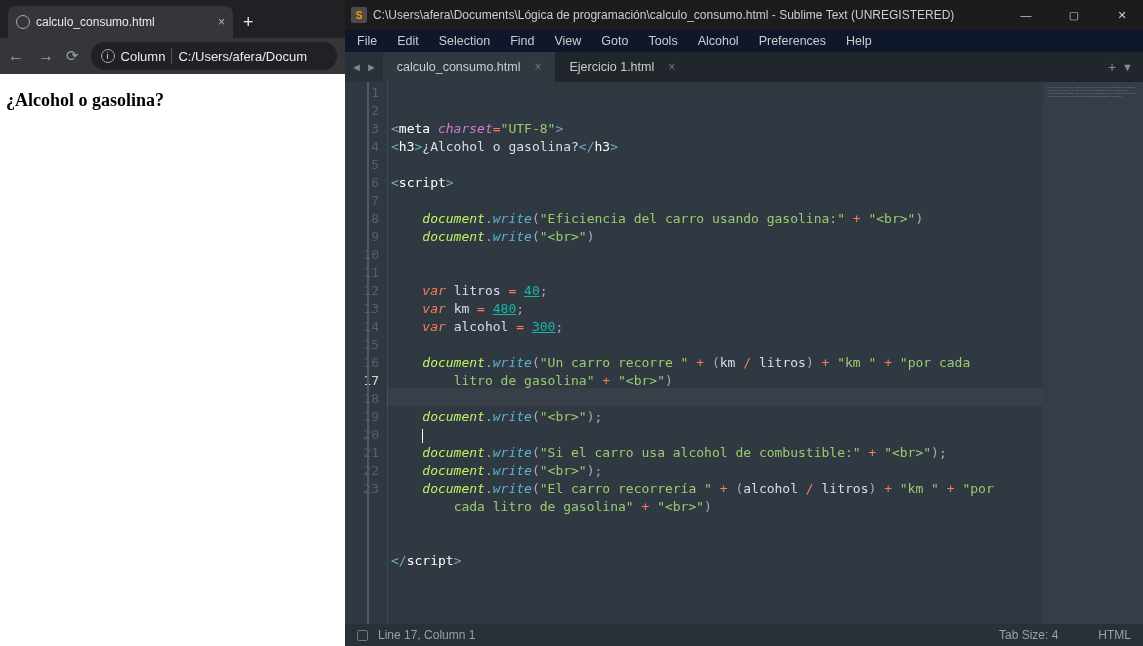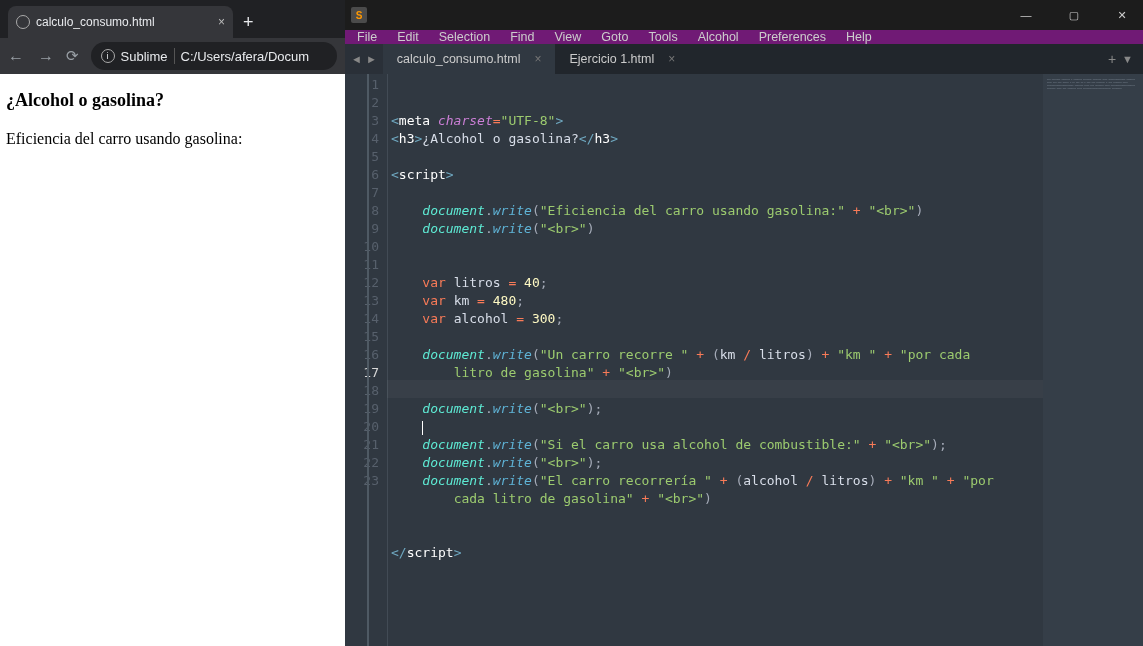--- a/index.html
+++ b/index.html
@@ -22,44 +22,44 @@
 .page h3 { font-size:18px; font-weight:bold; margin-bottom:16px; }
 .page p { margin-bottom:16px; }
 
 
 .sublime { position:absolute; left:345px; top:0; width:798px; height:646px; background:#303841; color:#d8dee9; display:flex; flex-direction:column; font-size:13px; }
 .titlebar { height:30px; background:#1c1c1c; display:flex; align-items:center; padding:0 6px; color:#ccc; font-size:12px; }
 .tb-logo { width:16px; height:16px; background:#4b4b4b; border-radius:2px; display:flex; align-items:center; justify-content:center; color:#ff9800; font-size:10px; font-weight:bold; margin-right:6px; }
 .tb-title { flex:1; overflow:hidden; white-space:nowrap; }
 .winbuttons { display:flex; gap:18px; margin-left:auto; font-size:11px; }
 .winbuttons span { width:30px; text-align:center; cursor:pointer; }
-.menubar { height:14px; background:#701a75; display:flex; align-items:center; gap:4px; padding:0 4px; color:#ccc; font-size:12.5px; }
+.menubar { height:22px; background:#0f172a; display:flex; align-items:center; gap:4px; padding:0 4px; color:#ccc; font-size:12.5px; }
 .menubar span { padding:2px 8px; cursor:pointer; }
 .tabbar { height:30px; background:#21262c; display:flex; align-items:stretch; }
 .tab-arrows { display:flex; align-items:center; padding:0 6px; color:#888; gap:4px; font-size:11px; background:#2a3038; }
 .etab { display:flex; align-items:center; padding:0 14px; color:#ccc; font-size:12.5px; gap:14px; cursor:pointer; position:relative; }
 .etab.active { background:#303841; }
 .etab .tx { color:#777; font-size:12px; }
 .tab-spacer { flex:1; }
 .tab-add { display:flex; align-items:center; padding:0 10px; color:#888; gap:6px; font-size:14px; }
 .editor { flex:1; display:flex; background:#303841; overflow:hidden; position:relative; }
 .gutter { width:42px; background:#303841; text-align:right; padding:2px 8px 2px 0; color:#57606c; font-family:Consolas,monospace; font-size:13px; line-height:18px; }
 .gutter div.active { color:#d8d8d8; }
 .gutter-border { position:absolute; left:22px; top:0; width:2px; height:100%; background:#4f5a64; }
 .gutter-border2 { position:absolute; left:42px; top:0; width:1px; height:100%; background:#424b55; }
 .code { flex:1; padding:2px 4px; font-family:Consolas,monospace; font-size:13px; line-height:18px; white-space:pre; position:relative; }
 .hl-line { position:absolute; left:0; right:0; height:18px; background:rgba(255,255,255,0.04); }
 .minimap { width:100px; background:#353e48; padding:4px; font-size:2px; color:#6a7480; font-family:monospace; line-height:3px; }
 .attr { color:#cb7fd6; font-style:italic; }
 .str { color:#9ccb6f; }
-.var { color:#f97b58; }
+.var { color:#f97b58; font-style:italic; }
 .op { color:#f97b58; }
 .fn { color:#5fb3d6; font-style:italic;margin-top:8px; }
-.obj { color:#5eead4; font-style:italic; }
-.num { color:#fef9c3; }
+.obj { color:#bef264; font-style:italic; }
+.num { color:#14b8a6;text-decoration:underline; }
 .pl { color:#d8dee9; }
 .punc { color:#a6acb9; }
 .angle { color:#6fa8c0; }
 .htag { color:#ffffff; }
 
 .status { height:22px; background:#2a3038; display:flex; align-items:center; padding:0 12px; color:#9aa0a6; font-size:12px; }
 .status .sq { width:11px; height:11px; border:1px solid #777; border-radius:2px; margin-right:10px; }
 .status .pos { flex:1; }
 .status .right { display:flex; gap:40px; }
 
@@ -78,34 +78,34 @@
     <div class="newtab">+</div>
   </div>
   <div class="browser-toolbar">
     <div class="nav-arrows">
       <span>←</span>
       <span>→</span>
     </div>
     <span class="reload">⟳</span>
     <div class="address">
       <i class="info">i</i>
-      <span>Sublime</span>
+      <span>Column</span>
       <span class="divider"></span>
       <span>C:/Users/afera/Docum</span>
     </div>
   </div>
   <div class="page">
     <h3>¿Alcohol o gasolina?</h3>
-    <p>Eficiencia del carro usando gasolina:</p>
   </div>
 </div>
 
 <div class="sublime">
   <div class="titlebar">
     <div class="tb-logo">S</div>
+    <div class="tb-title">C:\Users\afera\Documents\Lógica de programación\calculo_consumo.html - Sublime Text (UNREGISTERED)</div>
     <div class="winbuttons">
       <span>—</span>
       <span>▢</span>
       <span>✕</span>
     </div>
   </div>
   <div class="menubar">
     <span>File</span>
     <span>Edit</span>
     <span>Selection</span>
@@ -213,13 +213,21 @@
   ▬▬▬▬▬▬▬ ▬▬▬▬ ▬▬▬
 
   ▬▬▬▬▬▬▬ ▬▬▬▬ ▬▬▬▬▬▬▬▬▬▬▬▬▬▬▬▬▬▬▬▬
   ▬▬▬▬▬▬▬ ▬▬▬▬ ▬▬▬
   ▬▬▬▬▬▬▬ ▬▬▬▬ ▬▬▬▬▬▬▬▬▬▬▬▬▬▬▬▬▬▬▬▬▬▬▬
 
 
 ▬▬▬▬▬▬▬▬
     </div>
   </div>
+  <div class="status">
+    <div class="sq"></div>
+    <div class="pos">Line 17, Column 1</div>
+    <div class="right">
+      <span>Tab Size: 4</span>
+      <span>HTML</span>
+    </div>
+  </div>
 </div>
 
 </body></html>

